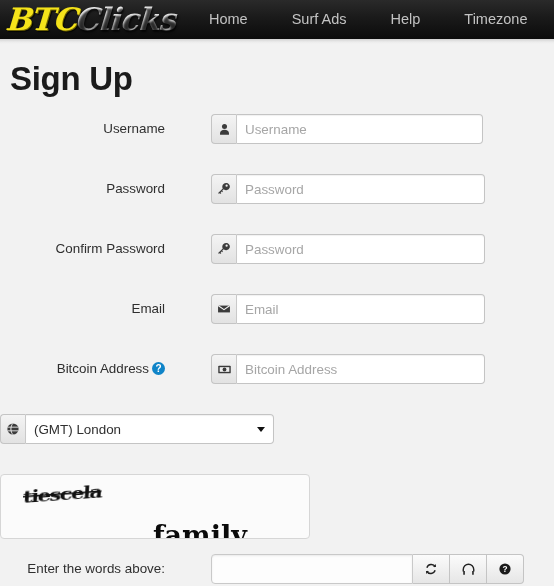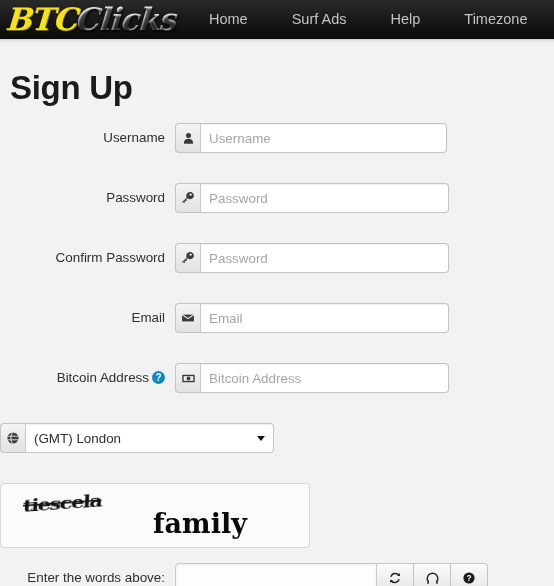--- a/index.html
+++ b/index.html
@@ -67,30 +67,31 @@
     height: 5px;
     background: linear-gradient(180deg, #d2d2d2 0%, #ececec 60%, #f2f2f2 100%);
   }
 
   
   .page { padding: 0; }
   .page-title {
     font-size: 33px;
     font-weight: bold;
     color: #1b1b1b;
-    margin: 25px 0 0 10px;
+    margin: 16px 0 0 10px;
     letter-spacing: -0.3px;
   }
 
   .form { margin-top: 16px; }
 
   .form-row {
     display: flex;
     align-items: flex-start;
     height: 60px;
+    gap: 36px;
   }
   .form-label {
     width: 175px;
     min-width: 175px;
     text-align: right;
     padding-right: 10px;
     font-size: 13.4px;
     color: #2f2f2f;
     line-height: 30px;
     white-space: nowrap;
@@ -201,21 +202,21 @@
     font-size: 21px;
     color: #111;
     transform: rotate(-4deg) skewX(-8deg) scaleY(0.82);
     text-decoration: line-through;
     text-decoration-thickness: 2px;
     letter-spacing: -1.5px;
     filter: blur(0.25px);
   }
   .captcha-word-2 {
     position: absolute;
-    left: 152px; top: 24px;
+    left: 152px; top: 45px;
     font-family: "DejaVu Serif", serif;
     font-weight: bold;
     font-size: 27px;
     color: #0a0a0a;
     letter-spacing: 0px;
   }
 
   
   .captcha-entry-row { height: 44px; align-items: flex-start; }
   .captcha-entry-row .form-label { line-height: 30px; }

